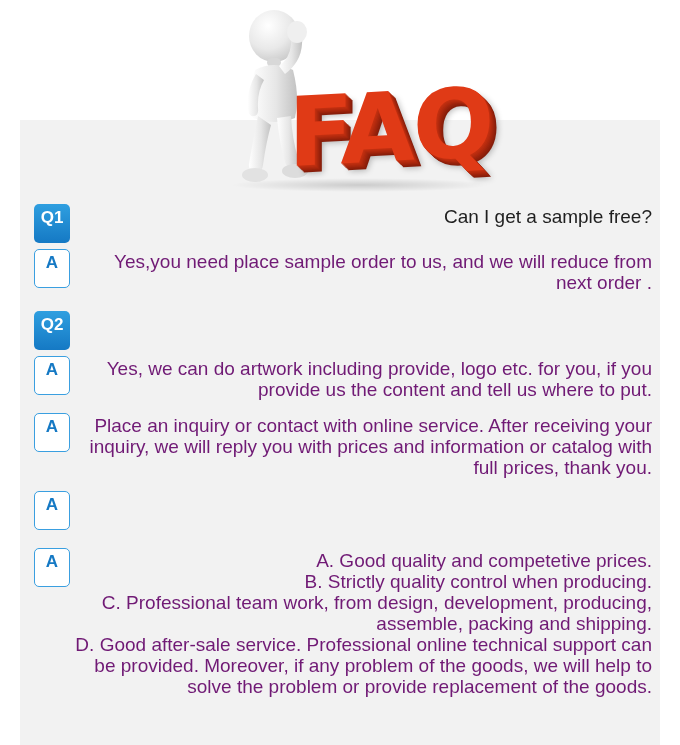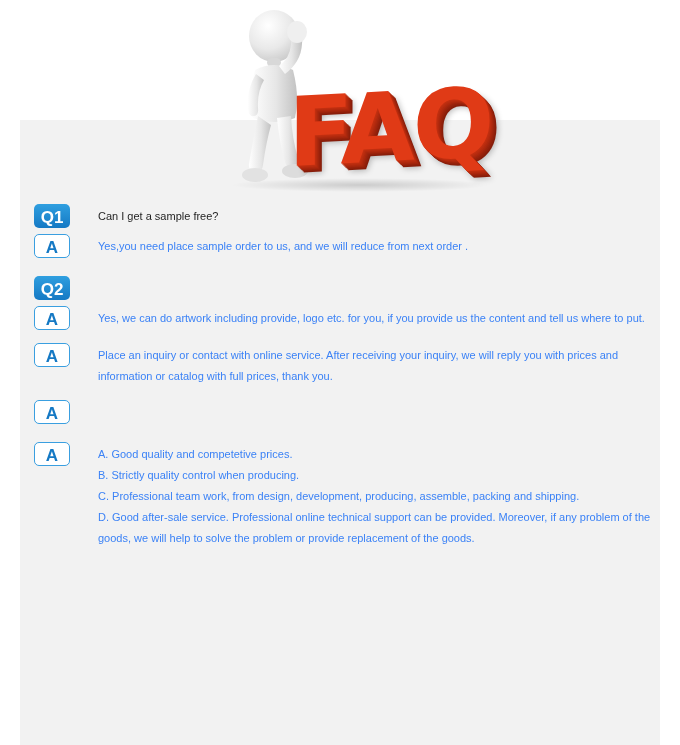--- a/index.html
+++ b/index.html
@@ -79,50 +79,51 @@
   .entry {
     position: relative;
     display: flex;
     align-items: flex-start;
     padding: 0 0 0 14px;
   }
   .entry + .entry { margin-top: 2px; }
   .badge {
     flex: 0 0 auto;
     width: 36px;
-    height: 24px;
+    height: 39px;
     border-radius: 5px;
     color: #ffffff;
     font-family: "Liberation Sans", sans-serif;
     font-weight: bold;
     font-size: 17px;
     line-height: 28px;
     text-align: center;
     margin-top: 4px;
   }
   .badge.q {
     background: linear-gradient(180deg, #2f9fe0 0%, #1579c4 100%);
   }
   .badge.a {
     background: #ffffff;
     color: #1579c4;
     border: 1px solid #3a9fe0;
     line-height: 26px;
   }
   .text {
     flex: 1 1 auto;
-    padding-left: 28px;
+    padding-left: 4px;
     color: #2b2b2b;
-    font-size: 11px;
+    font-size: 19px;
     line-height: 21px;
     padding-top: 6px;
     padding-right: 8px;
+    text-align: right;
   }
   .text.question { color: #1f1f1f; }
-  .text.answer { color: #3b82f6; }
+  .text.answer { color: #701a75; }
   .gap-sm { height: 9px; }
   .gap-md { height: 14px; }
 </style>
 </head>
 <body>
 
 <div id="page">
 
   <div class="panel"></div>
 

